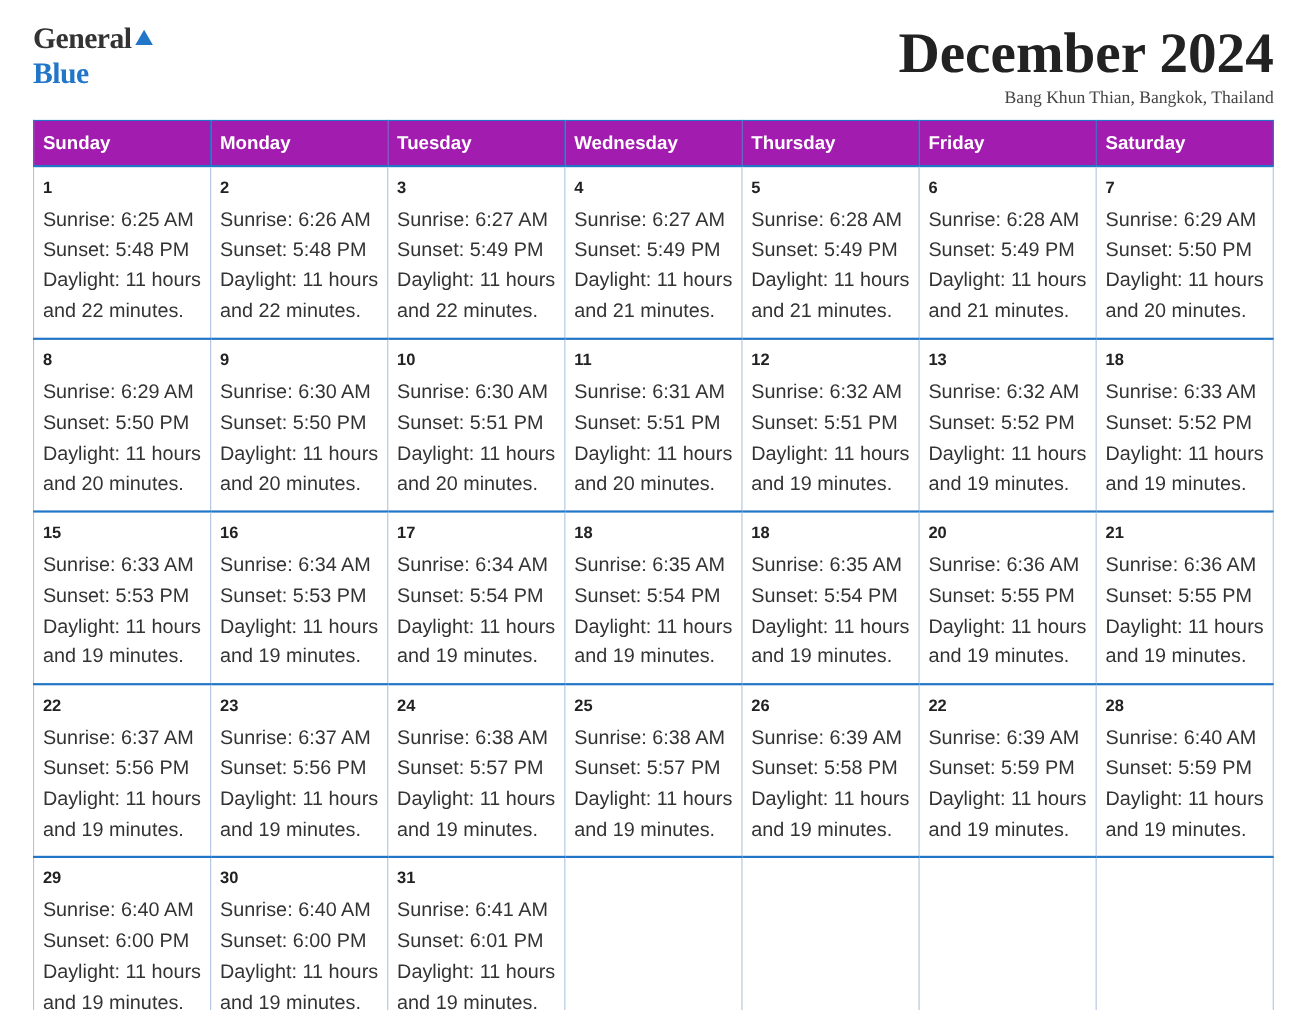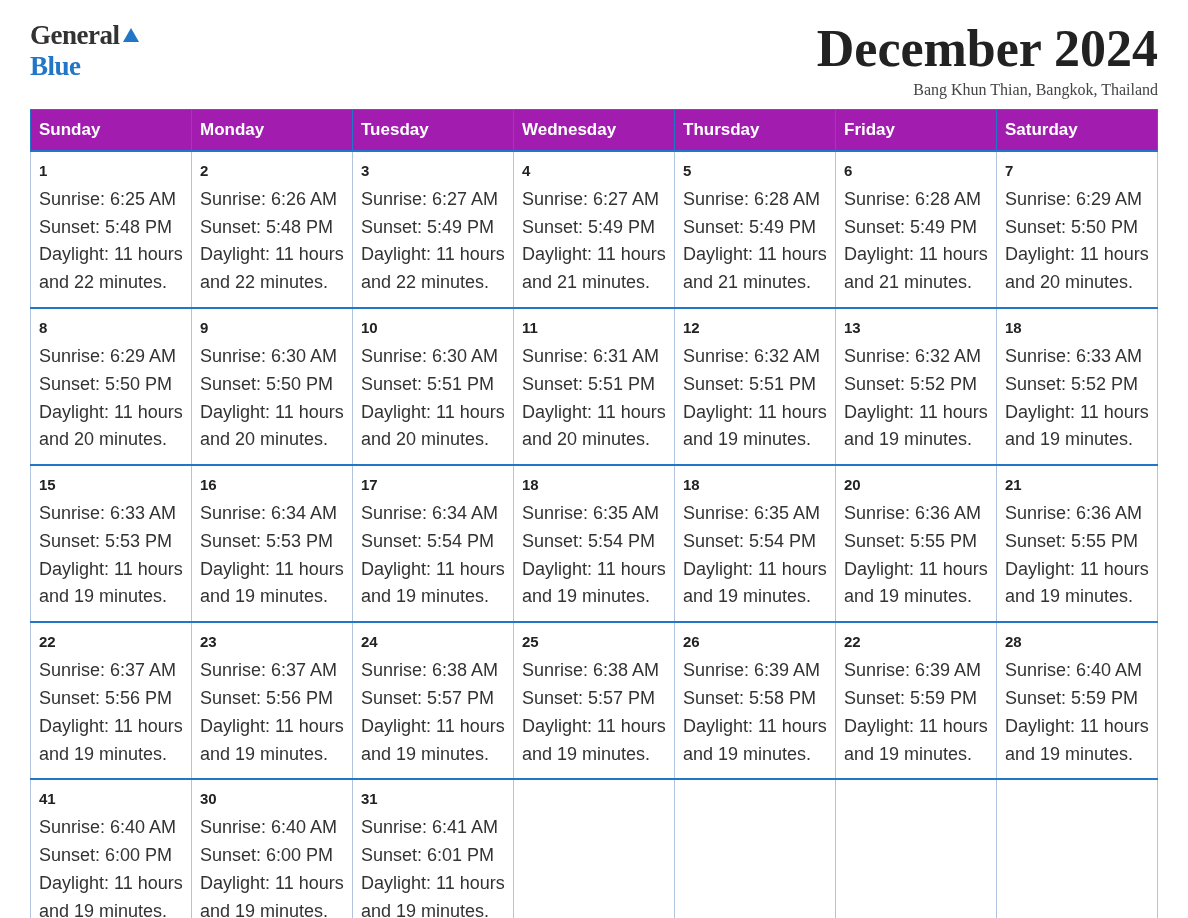--- a/index.html
+++ b/index.html
@@ -240,21 +240,21 @@
           <span class="day-number">22</span>
           <div class="day-info">Sunrise: 6:39 AM<br>Sunset: 5:59 PM<br>Daylight: 11 hours<br>and 19 minutes.</div>
         </td>
         <td>
           <span class="day-number">28</span>
           <div class="day-info">Sunrise: 6:40 AM<br>Sunset: 5:59 PM<br>Daylight: 11 hours<br>and 19 minutes.</div>
         </td>
       </tr>
       <tr class="week-row">
         <td>
-          <span class="day-number">41</span>
+          <span class="day-number">29</span>
           <div class="day-info">Sunrise: 6:40 AM<br>Sunset: 6:00 PM<br>Daylight: 11 hours<br>and 19 minutes.</div>
         </td>
         <td>
           <span class="day-number">30</span>
           <div class="day-info">Sunrise: 6:40 AM<br>Sunset: 6:00 PM<br>Daylight: 11 hours<br>and 19 minutes.</div>
         </td>
         <td>
           <span class="day-number">31</span>
           <div class="day-info">Sunrise: 6:41 AM<br>Sunset: 6:01 PM<br>Daylight: 11 hours<br>and 19 minutes.</div>
         </td>

